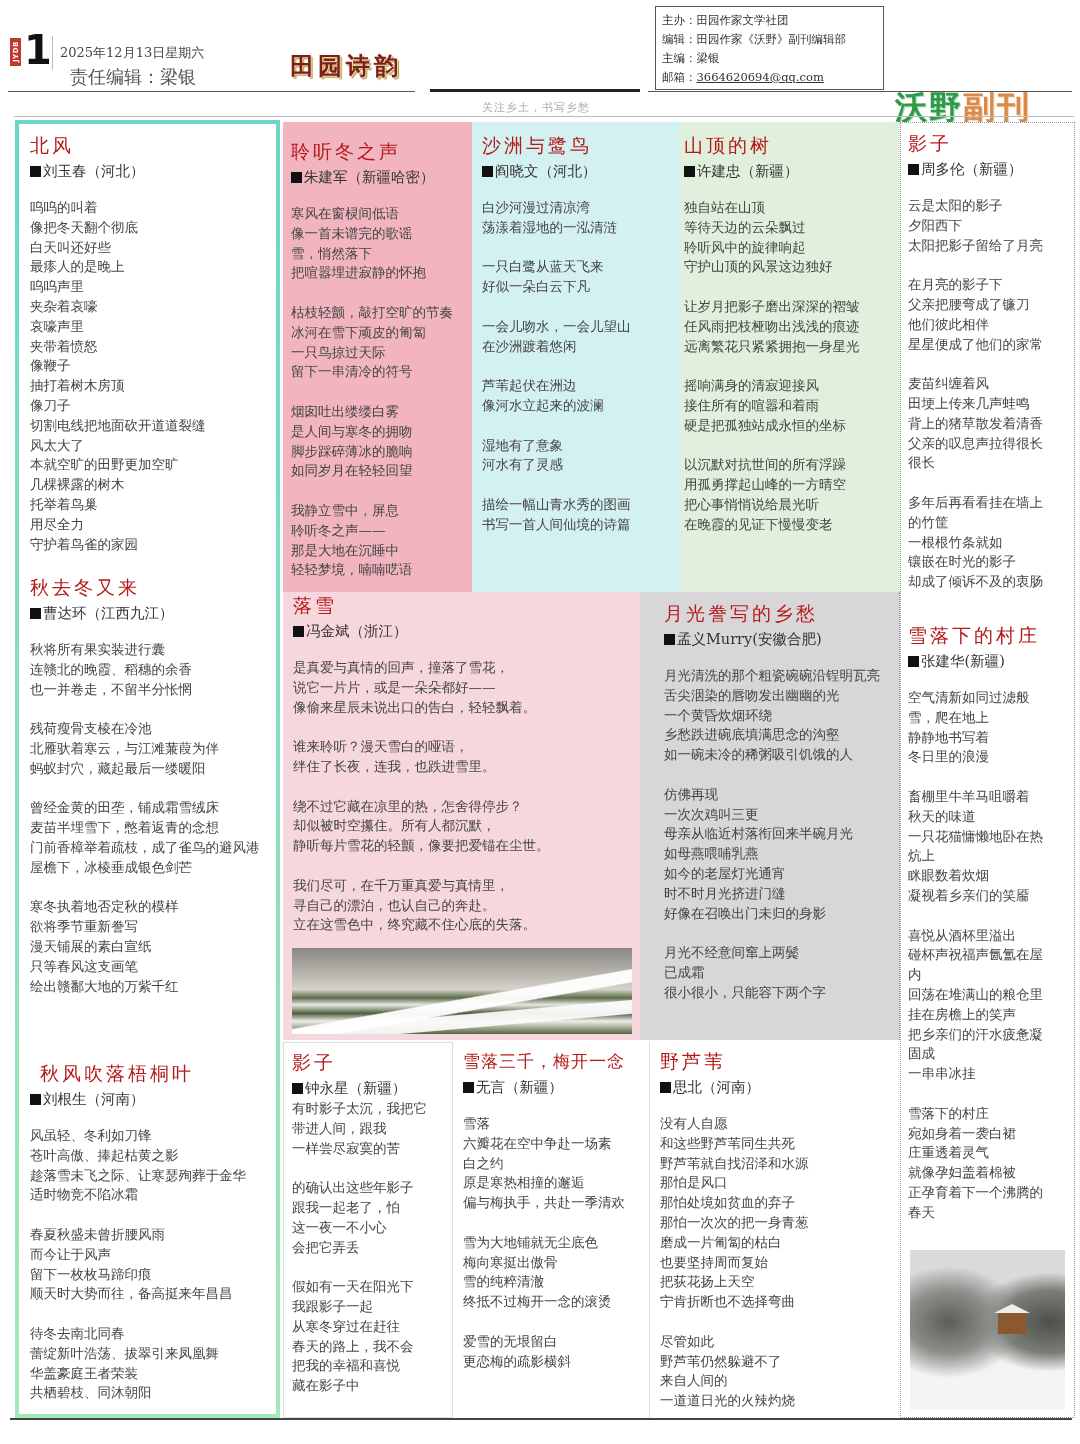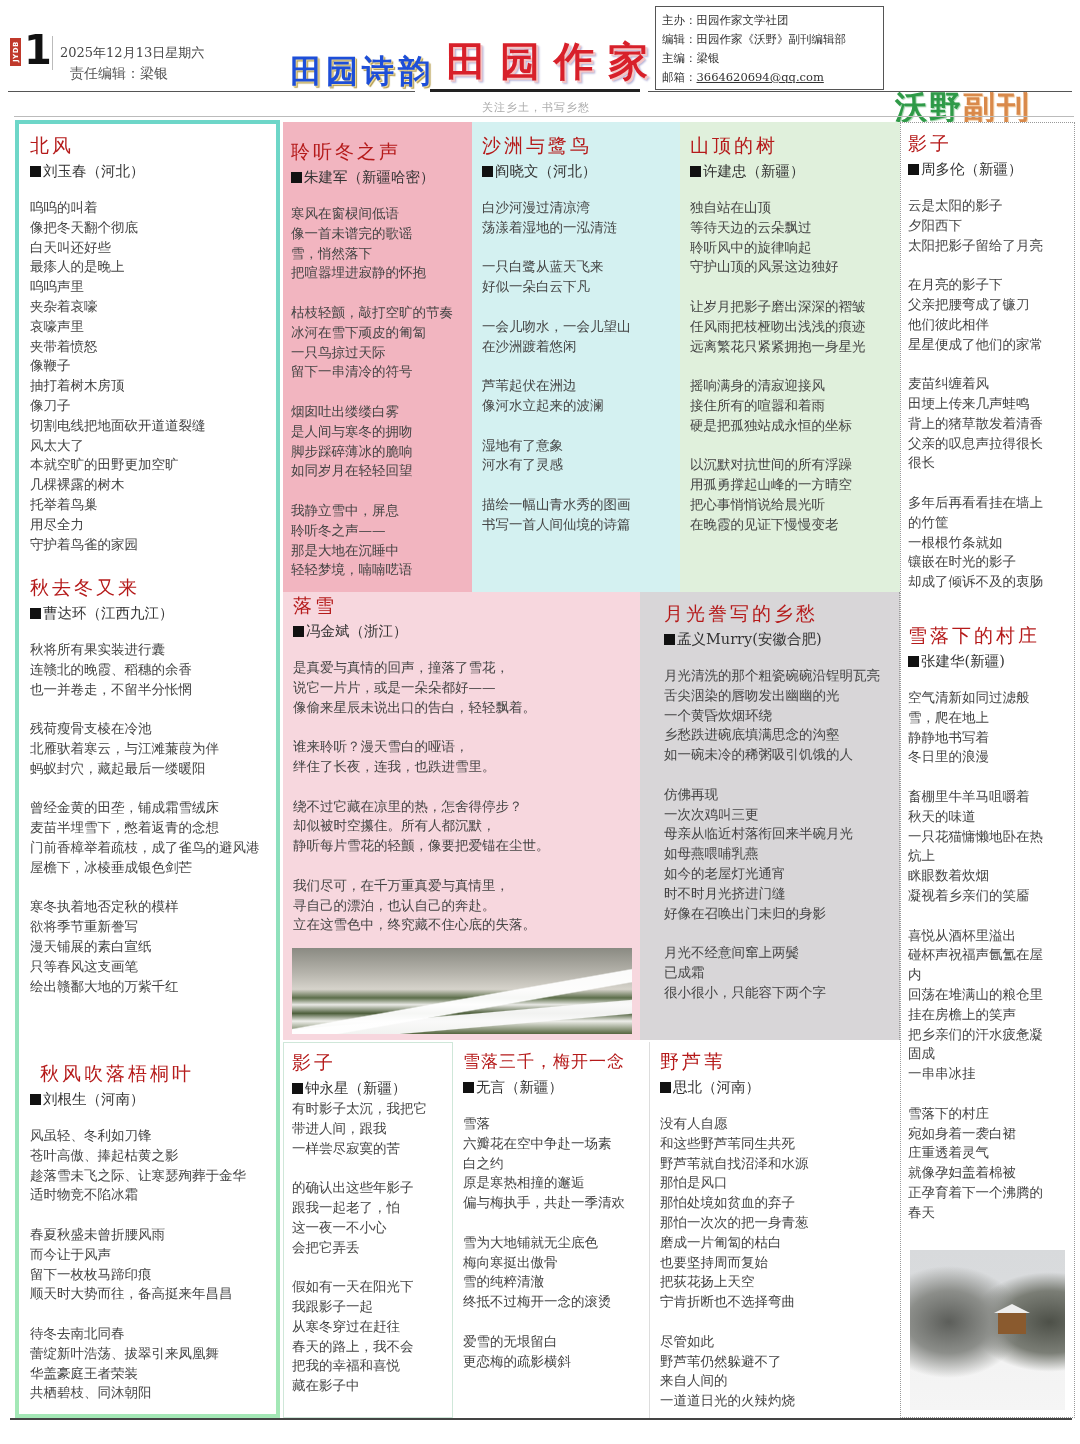--- a/index.html
+++ b/index.html
@@ -7,23 +7,23 @@
   body { position: relative; font-family: "DejaVu Serif", "Liberation Serif", serif; color: #333; }
 
   
   .hdr { position: absolute; left: 0; top: 0; width: 1080px; height: 118px; }
   .pg-badge { position: absolute; left: 10px; top: 38px; width: 11px; height: 28px; background: #c0392b; color: #fff;
     font-family: "DejaVu Sans", sans-serif; font-size: 7px; font-weight: bold; writing-mode: vertical-rl; transform: rotate(180deg);
     display: flex; align-items: center; justify-content: center; letter-spacing: 0.5px; }
   .pg-num { position: absolute; left: 24px; top: 30px; font-family: "DejaVu Sans", sans-serif; font-size: 40px; font-weight: bold; color: #111; line-height: 1; }
   .pg-sep { position: absolute; left: 52px; top: 36px; width: 1px; height: 34px; background: #bbb; }
   .hdr-date { position: absolute; left: 60px; top: 44px; font-size: 13px; color: #444; }
-  .hdr-editor { position: absolute; left: 70px; top: 65px; font-size: 14px; color: #555; }
+  .hdr-editor { position: absolute; left: 70px; top: 65px; font-size: 18px; color: #555; }
   .hdr-line-left { position: absolute; left: 8px; top: 91px; width: 407px; height: 1px; background: #555; }
-  .col-logo-left { position: absolute; left: 290px; top: 50px; font-size: 32px; font-weight: bold; color: #1d4ed8;
+  .col-logo-left { position: absolute; left: 290px; top: 50px; font-size: 24px; font-weight: bold; color: #7f1d1d;
     letter-spacing: 4px; text-shadow: 1px 1px 0 #e8d69a, 2px 2px 1px #b39b4a; font-family: "DejaVu Serif", serif; }
   .main-title { position: absolute; left: 446px; top: 34px; font-size: 40px; font-weight: bold; color: #d8202a; letter-spacing: 14px;
     text-shadow: 2px 2px 0 #f3c6c6, 3px 3px 2px #b0b0d8; font-family: "DejaVu Serif", serif; }
   .main-title-bar { position: absolute; left: 430px; top: 89px; width: 210px; height: 3px; background: #222; }
   .slogan { position: absolute; left: 482px; top: 100px; font-size: 11px; color: #aaa; letter-spacing: 1px; }
   .info-box { position: absolute; left: 655px; top: 6px; width: 229px; height: 84px; border: 1px solid #555; background: #fff;
     padding: 4px 6px; font-size: 11.5px; line-height: 19px; color: #333; }
   .info-box .email { text-decoration: underline; color: #333; }
   .hdr-line-right { position: absolute; left: 648px; top: 91px; width: 424px; height: 1px; background: #555; }
   .col-logo-right { position: absolute; left: 895px; top: 46px; font-size: 32px; font-weight: bold; letter-spacing: 2px; font-family: "DejaVu Serif", serif; margin-top: 40px; }
@@ -44,21 +44,21 @@
   
   .col1 { left: 15px; top: 120px; width: 265px; height: 1298px; border: 4px solid #7edcc8; border-left-color: #7edcc8; background: #fff;
     border-image: linear-gradient(to bottom, #6dd6c8, #a4e8b6) 1; }
   .b-beifeng { left: 30px; top: 132px; width: 240px; }
   .b-qiuqu { left: 30px; top: 574px; width: 245px; }
   .b-qiufeng { left: 30px; top: 1060px; width: 245px; }
   .b-qiufeng .poem-title { padding-left: 10px; }
 
   .b-lingting { left: 283px; top: 122px; width: 189px; height: 470px; background: #f2b5c0; padding: 16px 6px 0 8px; }
   .b-shazhou { left: 472px; top: 122px; width: 208px; height: 470px; background: #d4f1f1; padding: 10px 6px 0 10px; }
-  .b-shanding { left: 680px; top: 122px; width: 220px; height: 470px; background: #e0f0dc; padding: 10px 4px 0 10px; }
+  .b-shanding { left: 680px; top: 122px; width: 220px; height: 470px; background: #e0f0dc; padding: 10px 4px 0 4px; }
   .b-shanding .poem-body, .b-shazhou .poem-body { font-size: 13.5px; }
 
   .col5 { left: 900px; top: 122px; width: 175px; height: 1296px; border: 1px dotted #999; background: #fff; }
   .b-yingzi1 { left: 908px; top: 130px; width: 165px; }
   .b-xueluo { left: 908px; top: 622px; width: 165px; }
   .b-yingzi1 .poem-body, .b-xueluo .poem-body { font-size: 13.5px; }
 
   .b-luoxue { left: 283px; top: 592px; width: 357px; height: 448px; background: #f7d7de; padding: 0 8px 0 10px; }
   .b-luoxue .poem-body { font-size: 13.5px; }
   .b-yueguang { left: 640px; top: 592px; width: 260px; height: 448px; background: #d8d6d8; padding: 8px 6px 0 24px; border-right: 1px dotted #999; }
@@ -91,21 +91,20 @@
 <body>
 
 <div class="hdr">
   <div class="pg-badge">JYDB</div>
   <div class="pg-num">1</div>
   <div class="pg-sep"></div>
   <div class="hdr-date">2025年12月13日星期六</div>
   <div class="hdr-editor">责任编辑：梁银</div>
   <div class="col-logo-left">田园诗韵</div>
   <div class="hdr-line-left"></div>
-  <div class="main-title">田园作家</div>
   <div class="main-title-bar"></div>
   <div class="slogan">关注乡土，书写乡愁</div>
   <div class="info-box">
     <div>主办：田园作家文学社团</div>
     <div>编辑：田园作家《沃野》副刊编辑部</div>
     <div>主编：梁银</div>
     <div><span>邮箱：</span><span class="email">3664620694@qq.com</span></div>
   </div>
   <div class="hdr-line-right"></div>
   <div class="col-logo-right">

